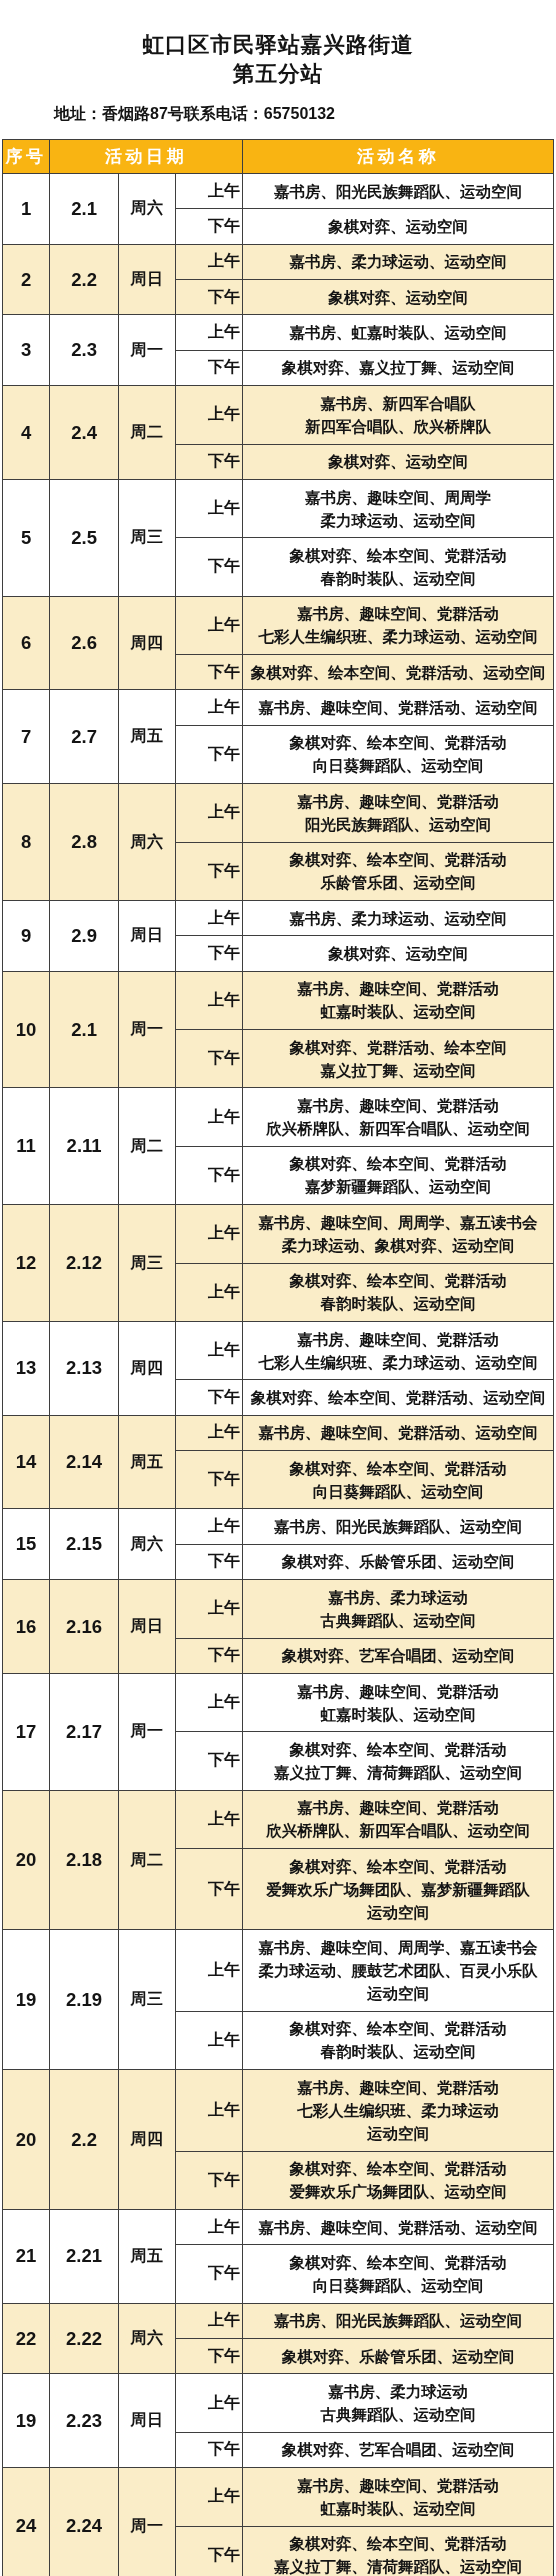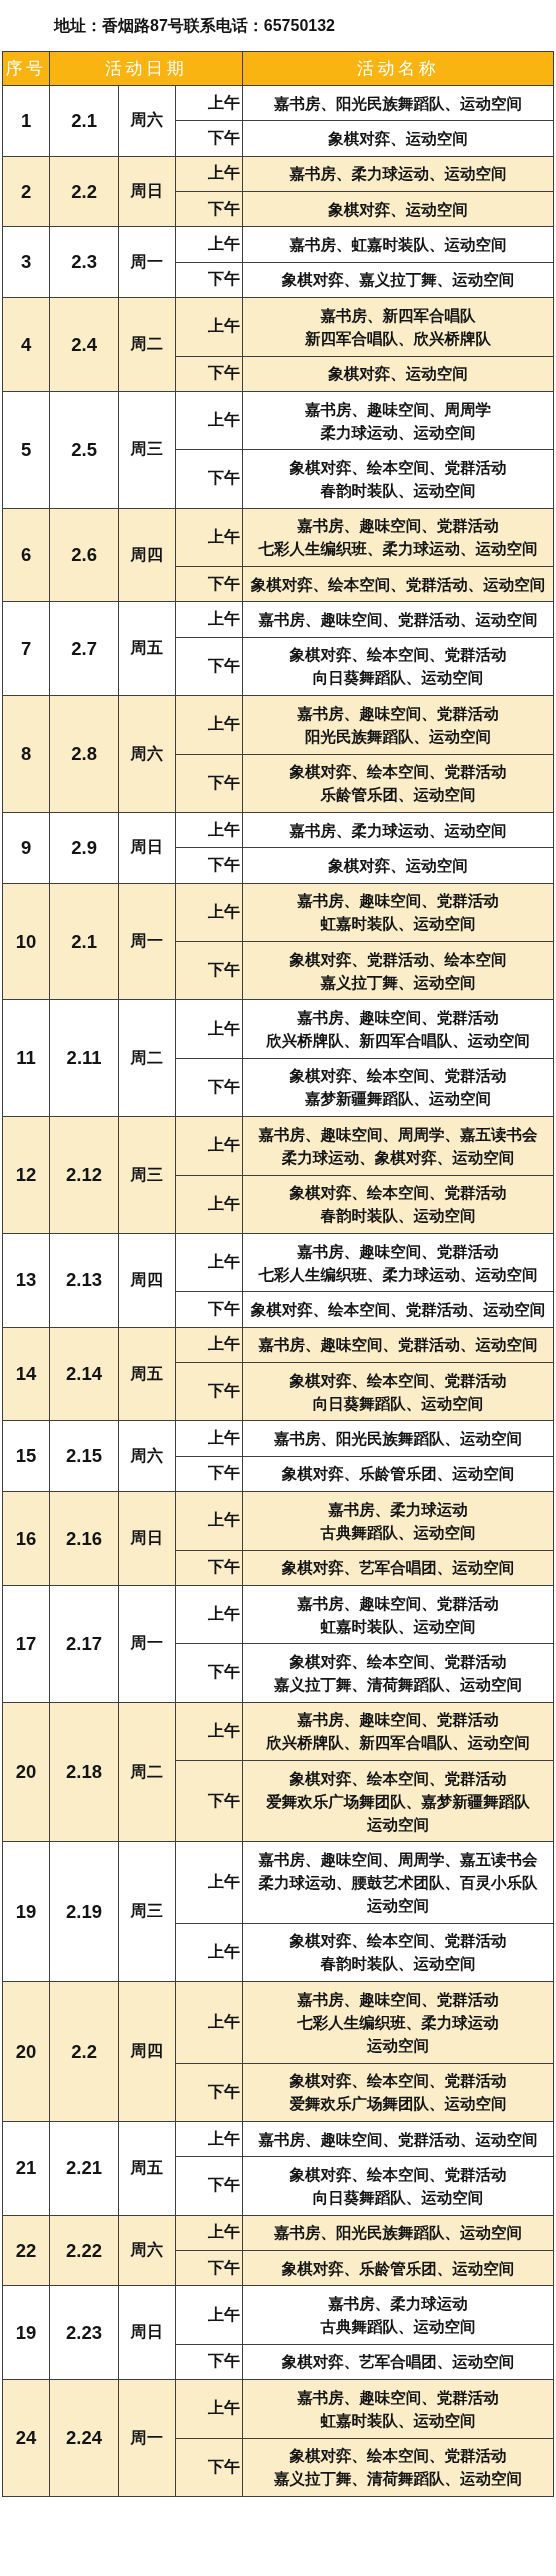--- a/index.html
+++ b/index.html
@@ -44,36 +44,40 @@
   th,td{
     border:1px solid var(--border);
     text-align:center;
     vertical-align:middle;
     padding:0;
   }
   thead th{
     background:var(--header-bg);
     color:#ffffff;
     font-size:17px;
-    font-weight:400;
+    font-weight:700;
     letter-spacing:3.6px;
     height:33px;
   }
   tbody td{font-weight:700;}
   tr.shaded td{background:var(--stripe-bg);}
   td.cell-no,td.cell-date{font-size:18.5px;}
   td.cell-week{font-size:16px;letter-spacing:0.5px;}
   td.cell-period{font-size:16px;padding:5.7px 2.1px;text-align:right;}
   td.cell-act{font-size:15.5px;padding:5.7px 4.1px;margin-top:30px;}
   td.cell-act div{line-height:23px;min-height:23px;}
 </style>
 </head>
 <body>
 
 <div class="page">
+  <div class="title-block">
+    <div class="title-line">虹口区市民驿站嘉兴路街道</div>
+    <div class="title-line">第五分站</div>
+  </div>
 
   <div class="contact-row">
     <div>
       <span>地址：</span><span>香烟路87号</span>
     </div>
     <div>
       <span>联系电话：</span><span>65750132</span>
     </div>
   </div>
 

